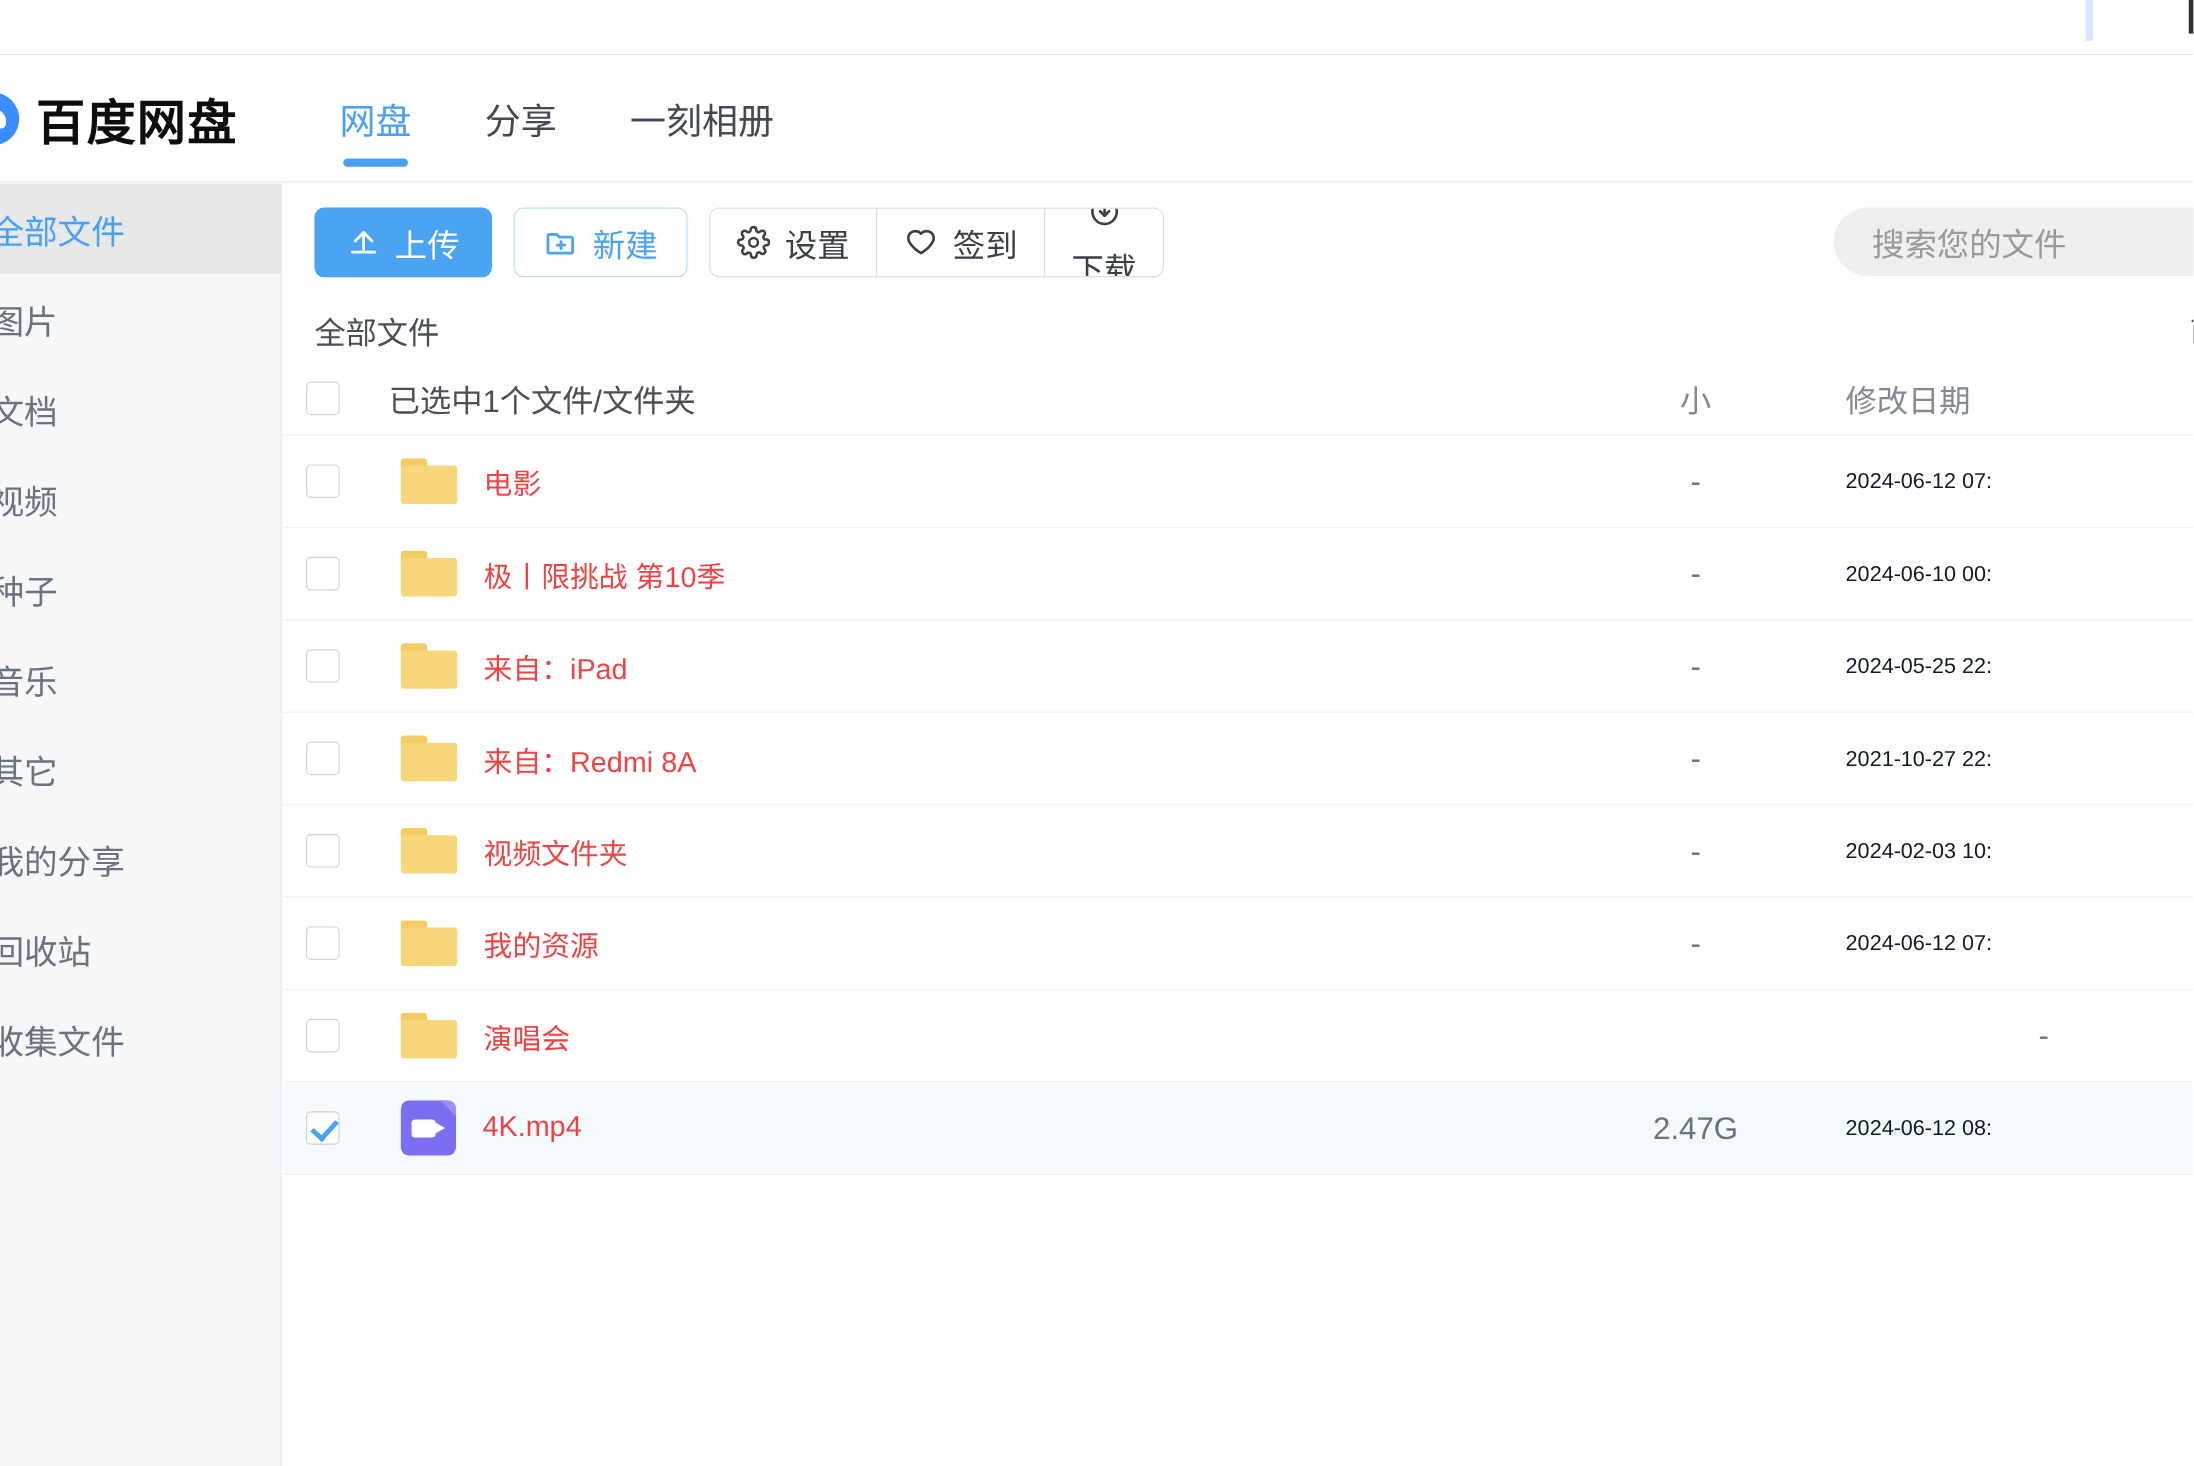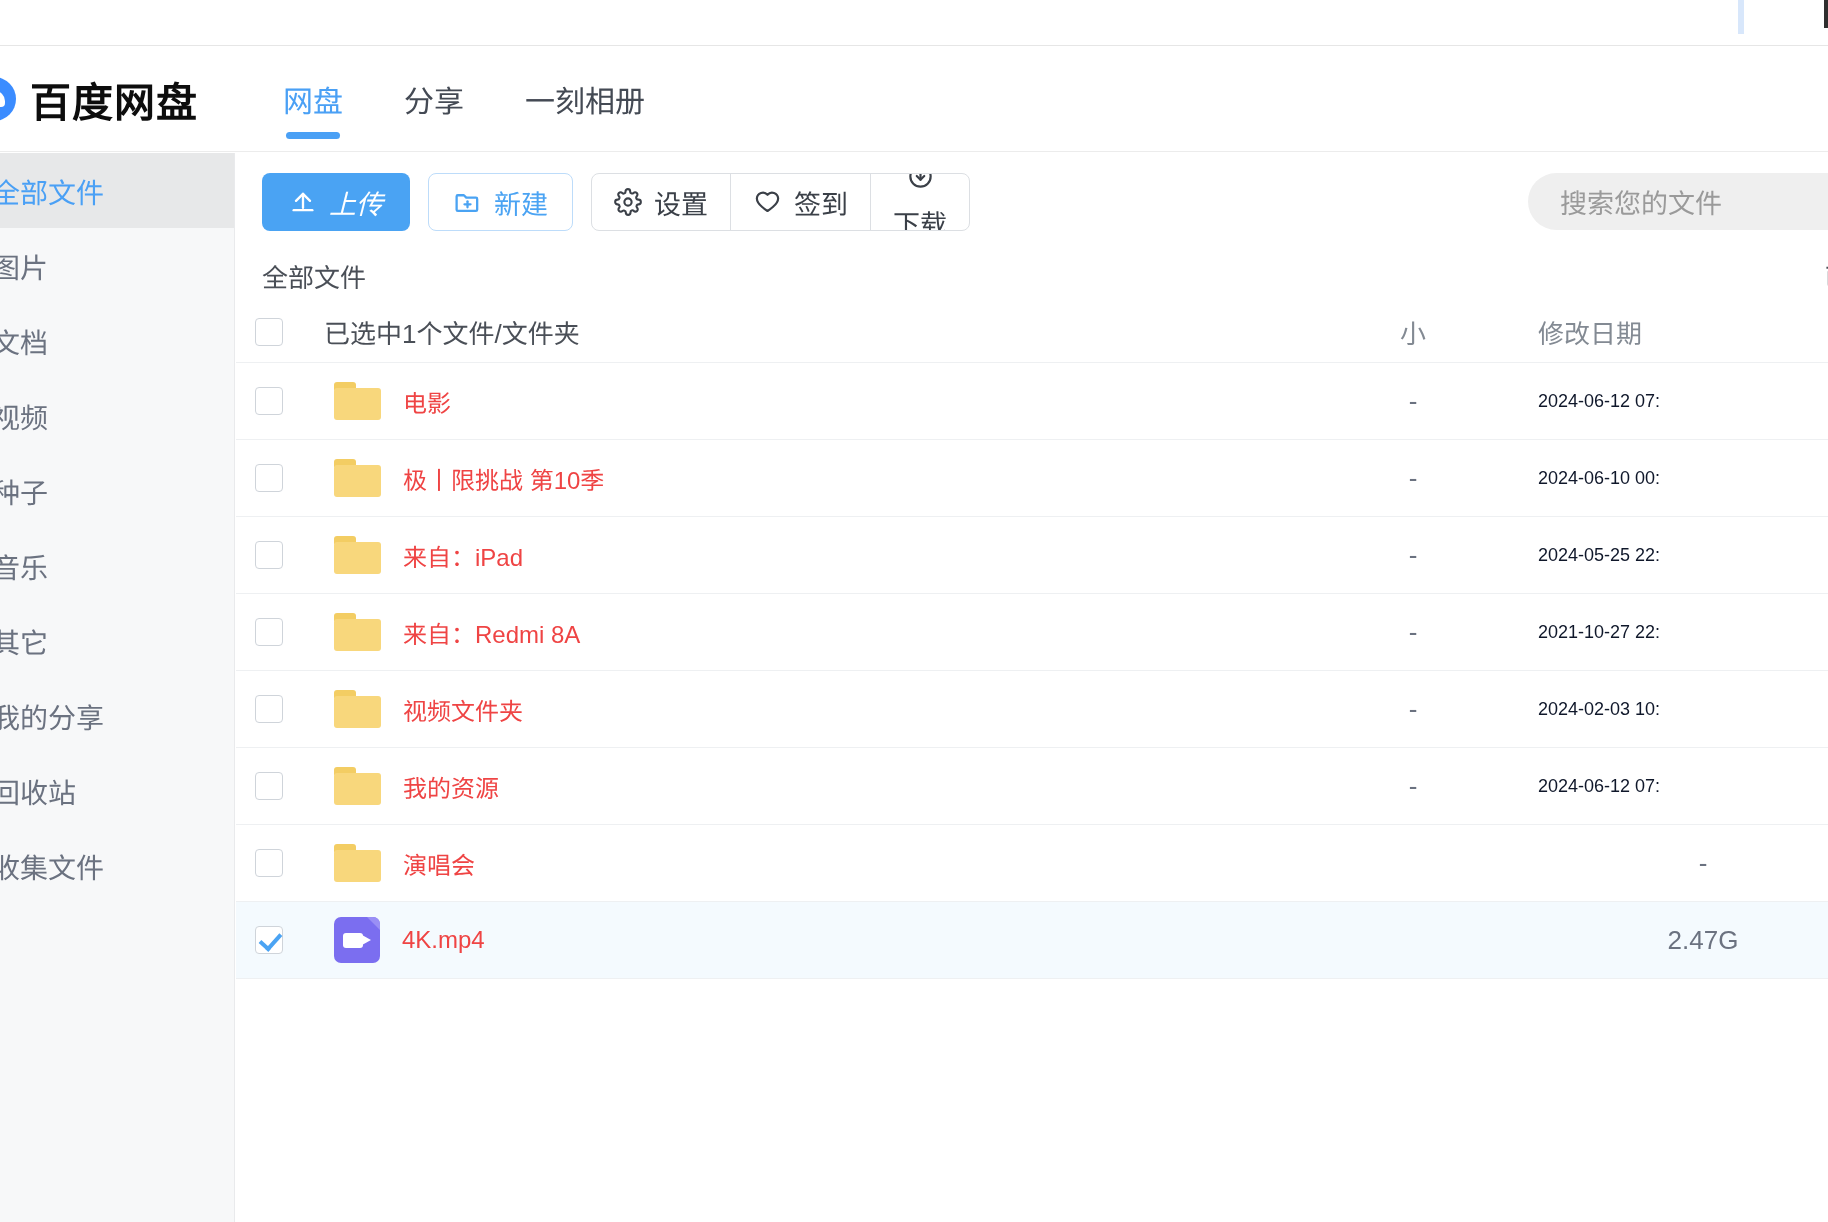--- a/index.html
+++ b/index.html
@@ -120,21 +120,21 @@
     display: inline-flex; align-items: center; justify-content: center;
     gap: 12px;
     border-radius: 8px;
     font-size: 27px;
     cursor: pointer;
     white-space: nowrap;
     padding: 0 24px;
   }
   .btn-upload {
     background: #4aa3f3; color: #ffffff;
-    width: 148px; padding: 0; font-style: italic;
+    width: 148px; padding: 0;
   }
   .btn-new {
     background: #ffffff; color: #4aa3f3;
     border: 1px solid #bddcfa;
     width: 145px; padding: 0;
     margin-left: 18px;
   }
   .btn-group {
     display: inline-flex; align-items: center;
     margin-left: 18px;
@@ -519,17 +519,18 @@
           <span class="cbox checked"></span>
         </div>
         <div class="col-name">
           <span class="video-ico">
             <span class="cam-body"></span>
               <span class="cam-lens"></span>
           </span>
           <span class="fname">4K.mp4</span>
         </div>
         <div class="col-size">2.47G</div>
+        <div class="col-date">2024-06-12 08:</div>
       </div>
 
     </div>
   </div>
 </div>
 
 </body></html>

